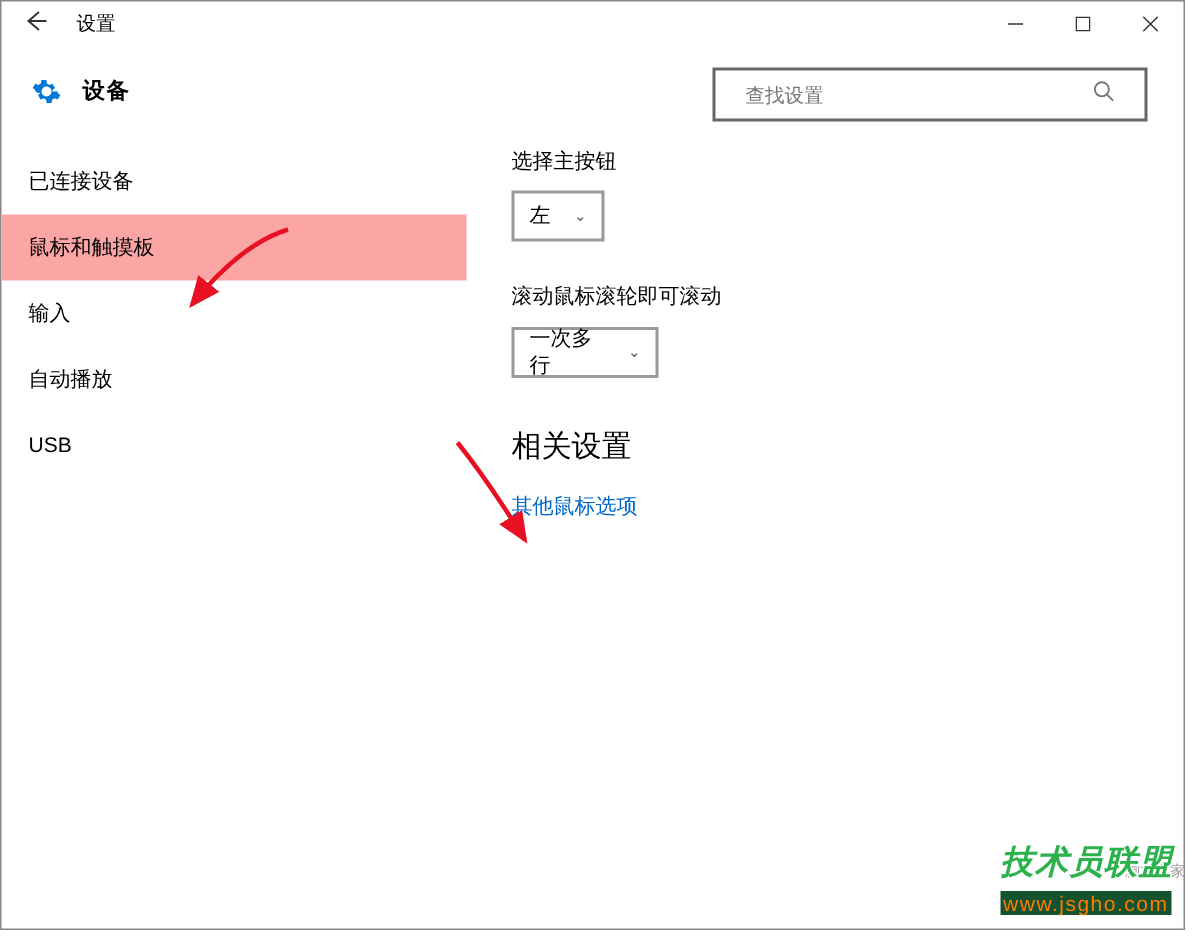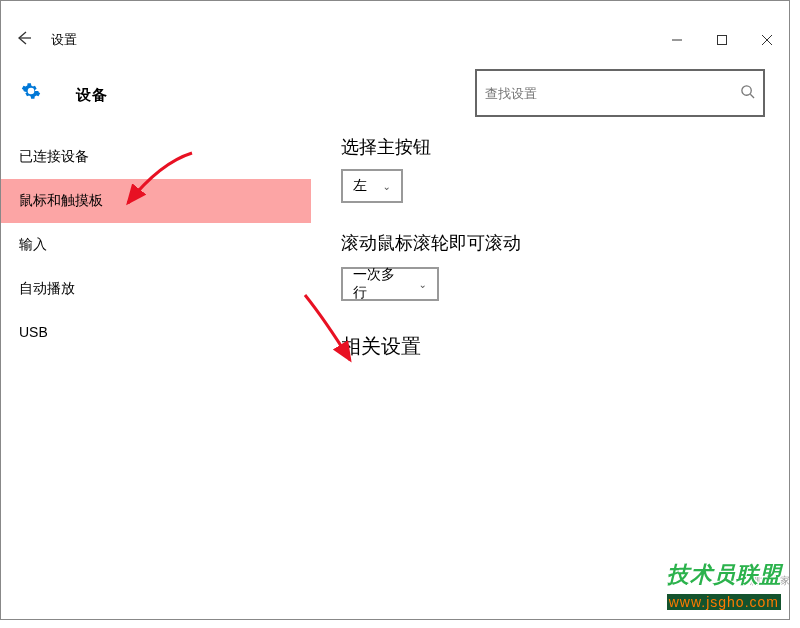--- a/index.html
+++ b/index.html
@@ -1,37 +1,37 @@
 <!DOCTYPE html>
 <html><head>
   <meta charset="utf-8">
   <style>
     * { margin: 0; padding: 0; box-sizing: border-box; font-family: "Microsoft YaHei", "Segoe UI", sans-serif; }
     body { width: 800px; height: 628px; background: #fff; position: relative; overflow: hidden; }
     .window { width: 790px; height: 620px; border: 1px solid #888; background: #fff; position: relative; }
-    .titlebar { height: 30px; display: flex; align-items: center; justify-content: space-between; padding: 0 0 0 14px; margin-top: 24px; }
+    .titlebar { height: 30px; display: flex; align-items: center; justify-content: space-between; padding: 0 0 0 14px; }
     .titlebar-left { display: flex; align-items: center; gap: 18px; }
     .back-btn { cursor: pointer; }
     .title-text { font-size: 13px; }
     .win-controls { display: flex; }
     .win-btn { width: 45px; height: 30px; display: flex; align-items: center; justify-content: center; cursor: pointer; }
     .header-row { display: flex; align-items: center; padding: 14px 24px 18px 20px; }
-    .gear-area { display: flex; align-items: flex-end; gap: 35px; }
+    .gear-area { display: flex; align-items: flex-start; gap: 14px; }
     .gear { color: #0078d7; }
     .page-title { font-size: 15px; font-weight: 600; letter-spacing: 1px; }
-    .search-box { margin-left: auto; width: 290px; height: 48px; border: 2px solid #666; display: flex; align-items: center; padding: 0 8px; }
+    .search-box { margin-left: auto; width: 290px; height: 36px; border: 2px solid #666; display: flex; align-items: center; padding: 0 20px; }
     .search-box input { flex: 1; border: none; outline: none; font-size: 13px; color: #666; }
     .search-icon { color: #777; }
     .body-area { display: flex; height: calc(100% - 96px); }
     .sidebar { width: 310px; }
     .sidebar-item { padding: 13px 18px; font-size: 14px; cursor: pointer; }
     .sidebar-item.selected { background: #fca5a5; color: #000; }
     .main { flex: 1; padding: 0 30px 0 30px; }
     .section-title { font-size: 24px; font-weight: 400; margin-bottom: 24px; }
-    .field-label { font-size: 18px; margin-bottom: 10px; }
+    .field-label { font-size: 14px; margin-bottom: 10px; }
     .select-box { border: 2px solid #999; height: 34px; display: inline-flex; align-items: center; padding: 0 10px; gap: 14px; cursor: pointer; font-size: 14px; }
     .select-box.narrow { width: 62px; justify-content: space-between; }
     .select-box.wide { width: 98px; justify-content: space-between; }
     .chevron { font-size: 10px; color: #555; }
     .field-group { margin-bottom: 28px; }
     .slider-track { position: relative; width: 270px; height: 2px; background: #999; margin: 16px 0 24px 0; }
     .slider-thumb { position: absolute; left: 4px; top: -9px; width: 8px; height: 22px; background: #0078d7; border-radius: 4px; }
     .toggle-row { display: flex; align-items: center; gap: 12px; margin-top: 10px; }
     .toggle { width: 44px; height: 20px; background: #0078d7; border-radius: 10px; position: relative; cursor: pointer; }
     .toggle-knob { position: absolute; right: 3px; top: 3px; width: 14px; height: 14px; background: #fff; border-radius: 50%; }
@@ -122,20 +122,21 @@
         <div class="field-label">滚动鼠标滚轮即可滚动</div>
         <div class="select-box wide">
           <span>一次多行</span>
           <span class="chevron">⌄</span>
         </div>
       </div>
 
 
 
       <div class="related-title">相关设置</div>
+      <div class="link">其他鼠标选项</div>
     </div>
   </div>
 </div>
 
 <svg class="arrow1" width="80" height="70">
   <defs>
       <marker id="ah1" markerWidth="8" markerHeight="8" refX="6" refY="3" orient="auto">
         <path d="M0,0 L7,3 L0,6 Z" fill="#e81123"></path>
       </marker>
     </defs>

